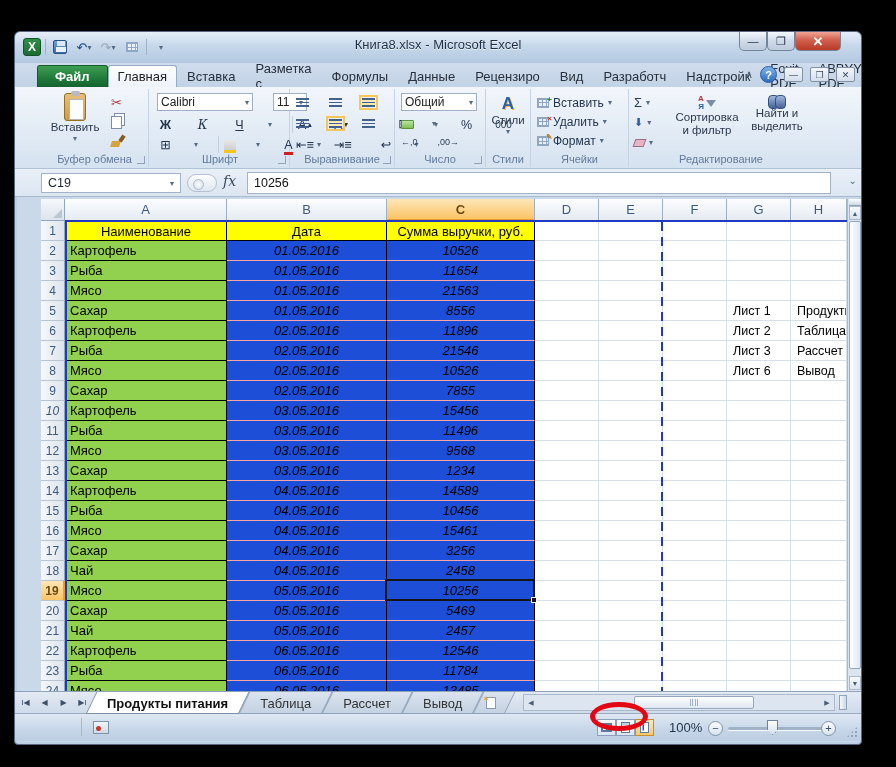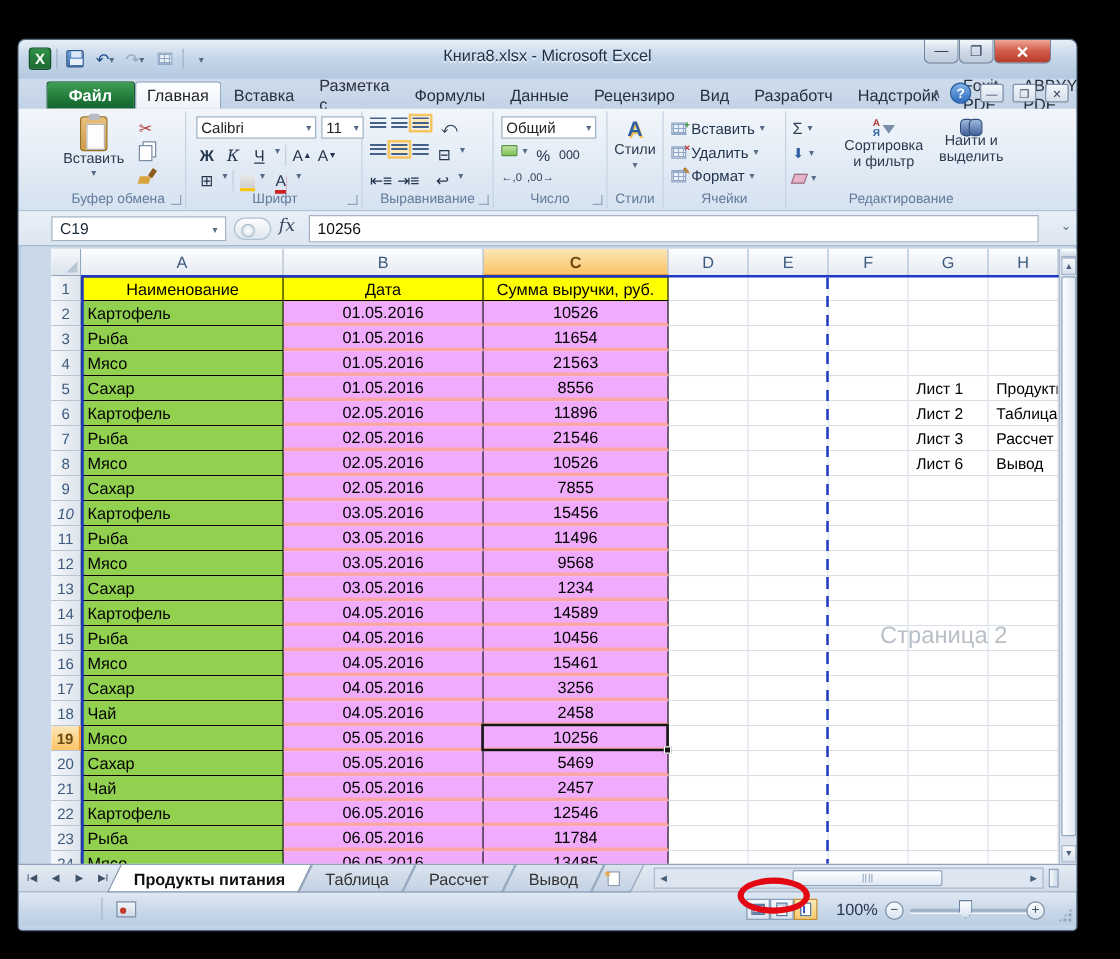--- a/index.html
+++ b/index.html
@@ -49,21 +49,21 @@
   .launcher{position:absolute;right:3px;bottom:3px;width:8px;height:8px;border-left:1px solid #7f94ac;border-bottom:1px solid #7f94ac;transform:rotate(-90deg);opacity:.8;}
   .bigbtn{display:flex;flex-direction:column;align-items:center;justify-content:flex-start;font-size:11.5px;color:#2c3a4e;text-align:center;line-height:1.15;}
   .clipboard-ico{width:22px;height:28px;background:linear-gradient(#e8c07c,#cf9a4a);border:1px solid #9a define;border:1px solid #95701f;border-radius:3px;position:relative;}
   .clipboard-ico::before{content:"";position:absolute;left:4px;top:5px;width:13px;height:19px;background:#fdfdfd;border:1px solid #b5b5b5;}
   .clipboard-ico::after{content:"";position:absolute;left:6px;top:-3px;width:9px;height:5px;background:#b8bcc2;border-radius:2px;}
   .cut-ico{font-size:13px;color:#b23b3b;}
   .copy-ico{width:11px;height:13px;background:#fff;border:1px solid #7b8ea6;position:relative;box-shadow:3px -3px 0 -1px #fff,3px -3px 0 0 #7b8ea6;}
   .brush-ico{width:12px;height:12px;position:relative;}
   .brush-ico::before{content:"";position:absolute;left:0;bottom:0;width:9px;height:6px;background:#d8a23c;transform:skewX(-18deg);}
   .brush-ico::after{content:"";position:absolute;right:-1px;top:0;width:4px;height:7px;background:#8a5a1e;transform:rotate(35deg);}
-  .srow{display:flex;align-items:flex-start;gap:4px;}
+  .srow{display:flex;align-items:center;gap:20px;}
   .combo{background:#fff;border:1px solid #9fb0c4;height:18px;font-size:12px;color:#222;display:flex;align-items:center;
     padding:0 3px;justify-content:space-between;}
   .dn{font-size:8px;color:#55Fly;color:#556b86;}
   .fbtn{min-width:17px;height:17px;display:flex;align-items:center;justify-content:center;font-size:12.5px;color:#23354d;}
   .lines{width:13px;height:9px;background:repeating-linear-gradient(to bottom,#44618c 0 1.6px,transparent 1.6px 3.6px);}
   .lines.sel{outline:2px solid #f5c55f;outline-offset:1px;background-color:#fde9b8;}
   .coin{width:13px;height:9px;background:linear-gradient(#bfe3a0,#7fbf56);border:1px solid #5a9340;border-radius:1px;}
   .styles-ico{font-size:17px;font-weight:bold;color:#2e5fa3;text-shadow:1px 1px 0 #f3c14c;}
   .mini-grid{width:12px;height:10px;background:
      repeating-linear-gradient(to right,#8fa7c4 0 1px,transparent 1px 4px),
@@ -99,21 +99,21 @@
   .colh{position:absolute;top:0;height:22px;background:linear-gradient(#fcfdfe,#e5ebf2);border-right:1px solid #9db1c7;
     border-bottom:1px solid #90a6bd;font-size:13px;color:#3c5a7e;display:flex;align-items:center;justify-content:center;}
   .colh.sel{background:linear-gradient(#fde6b8,#fbc466);border-bottom:2px solid #ef9b2f;color:#6b4a14;font-weight:bold;}
   .rh{position:absolute;left:0;width:24px;background:linear-gradient(to right,#f6f8fb,#dde4ec);border-right:1px solid #90a6bd;
     border-bottom:1px solid #b7c4d2;font-size:12px;color:#3c5a7e;display:flex;align-items:center;justify-content:center;}
   .rh.sel{background:linear-gradient(#fde6b8,#fbc466);border-right:2px solid #ef9b2f;color:#6b4a14;font-weight:bold;}
   .cell{position:absolute;font-size:13px;color:#000;display:flex;align-items:center;overflow:hidden;white-space:nowrap;}
   .hcell{background:#ffff00;border-right:1px solid #000;border-bottom:1px solid #000;border-top:1px solid #000;justify-content:center;}
   .hcell.first{border-left:1px solid #000;}
   .ncell{background:#92d050;border-right:1px solid #000;border-bottom:1px solid #000;border-left:1px solid #000;padding-left:4px;}
-  .dcell,.vcell{background:#f0abfc;border-right:1px solid #000;border-bottom:3px solid #fca5a5;justify-content:center;}
+  .dcell,.vcell{background:#1d4ed8;border-right:1px solid #000;border-bottom:1px solid #fca5a5;justify-content:center;font-style:italic;}
   .ecell{background:#fff;border-right:1px solid #d8dfe9;border-bottom:1px solid #d8dfe9;font-size:12.5px;padding-left:6px;}
   .bline-top{position:absolute;left:24px;top:21px;width:782px;height:2px;background:#1f39c4;z-index:6;}
   .bline-left{position:absolute;left:24px;top:21px;width:2px;height:471px;background:#1f39c4;z-index:6;}
   .bline-dash{position:absolute;left:620px;top:23px;width:2px;height:469px;z-index:6;
     background:repeating-linear-gradient(to bottom,#1f39c4 0 9px,transparent 9px 15px);}
   .wm1{position:absolute;left:140px;top:286px;width:366px;text-align:center;font-size:40px;color:#8c96a2;opacity:.55;z-index:7;}
   .wm2{position:absolute;left:622px;top:299px;width:184px;text-align:center;font-size:19px;color:#8c96a2;opacity:.6;z-index:7;}
   .selbox{position:absolute;left:344px;top:380px;width:150px;height:22px;border:2px solid #151515;z-index:8;background:transparent;}
   .fillh{position:absolute;left:490px;top:398px;width:6px;height:6px;background:#151515;border:1px solid #fff;z-index:9;}
   .vscroll{position:absolute;left:806px;top:0;width:14px;height:492px;background:#dbe4ef;border-left:1px solid #aab9cb;}
@@ -617,21 +617,20 @@
           <div class="cell vcell" style="left: 346px; top: 482px; width: 148px; height: 20px;">13485</div>
           <div class="cell ecell" style="left: 494px; top: 482px; width: 64px; height: 20px;"></div>
           <div class="cell ecell" style="left: 558px; top: 482px; width: 64px; height: 20px;"></div>
           <div class="cell ecell" style="left: 622px; top: 482px; width: 64px; height: 20px;"></div>
           <div class="cell ecell" style="left: 686px; top: 482px; width: 64px; height: 20px;"></div>
           <div class="cell ecell" style="left: 750px; top: 482px; width: 56px; height: 20px;"></div>
         </div>
     <div class="bline-top"></div>
     <div class="bline-left"></div>
     <div class="bline-dash"></div>
-    <div class="wm2">Страница 2</div>
     <div class="selbox"></div>
     <div class="fillh"></div>
     <div class="vscroll">
       <div class="vs-split"></div>
       <div class="vs-up">▲</div>
       <div class="vs-thumb"></div>
       <div class="vs-down">▼</div>
     </div>
   </div>
 

